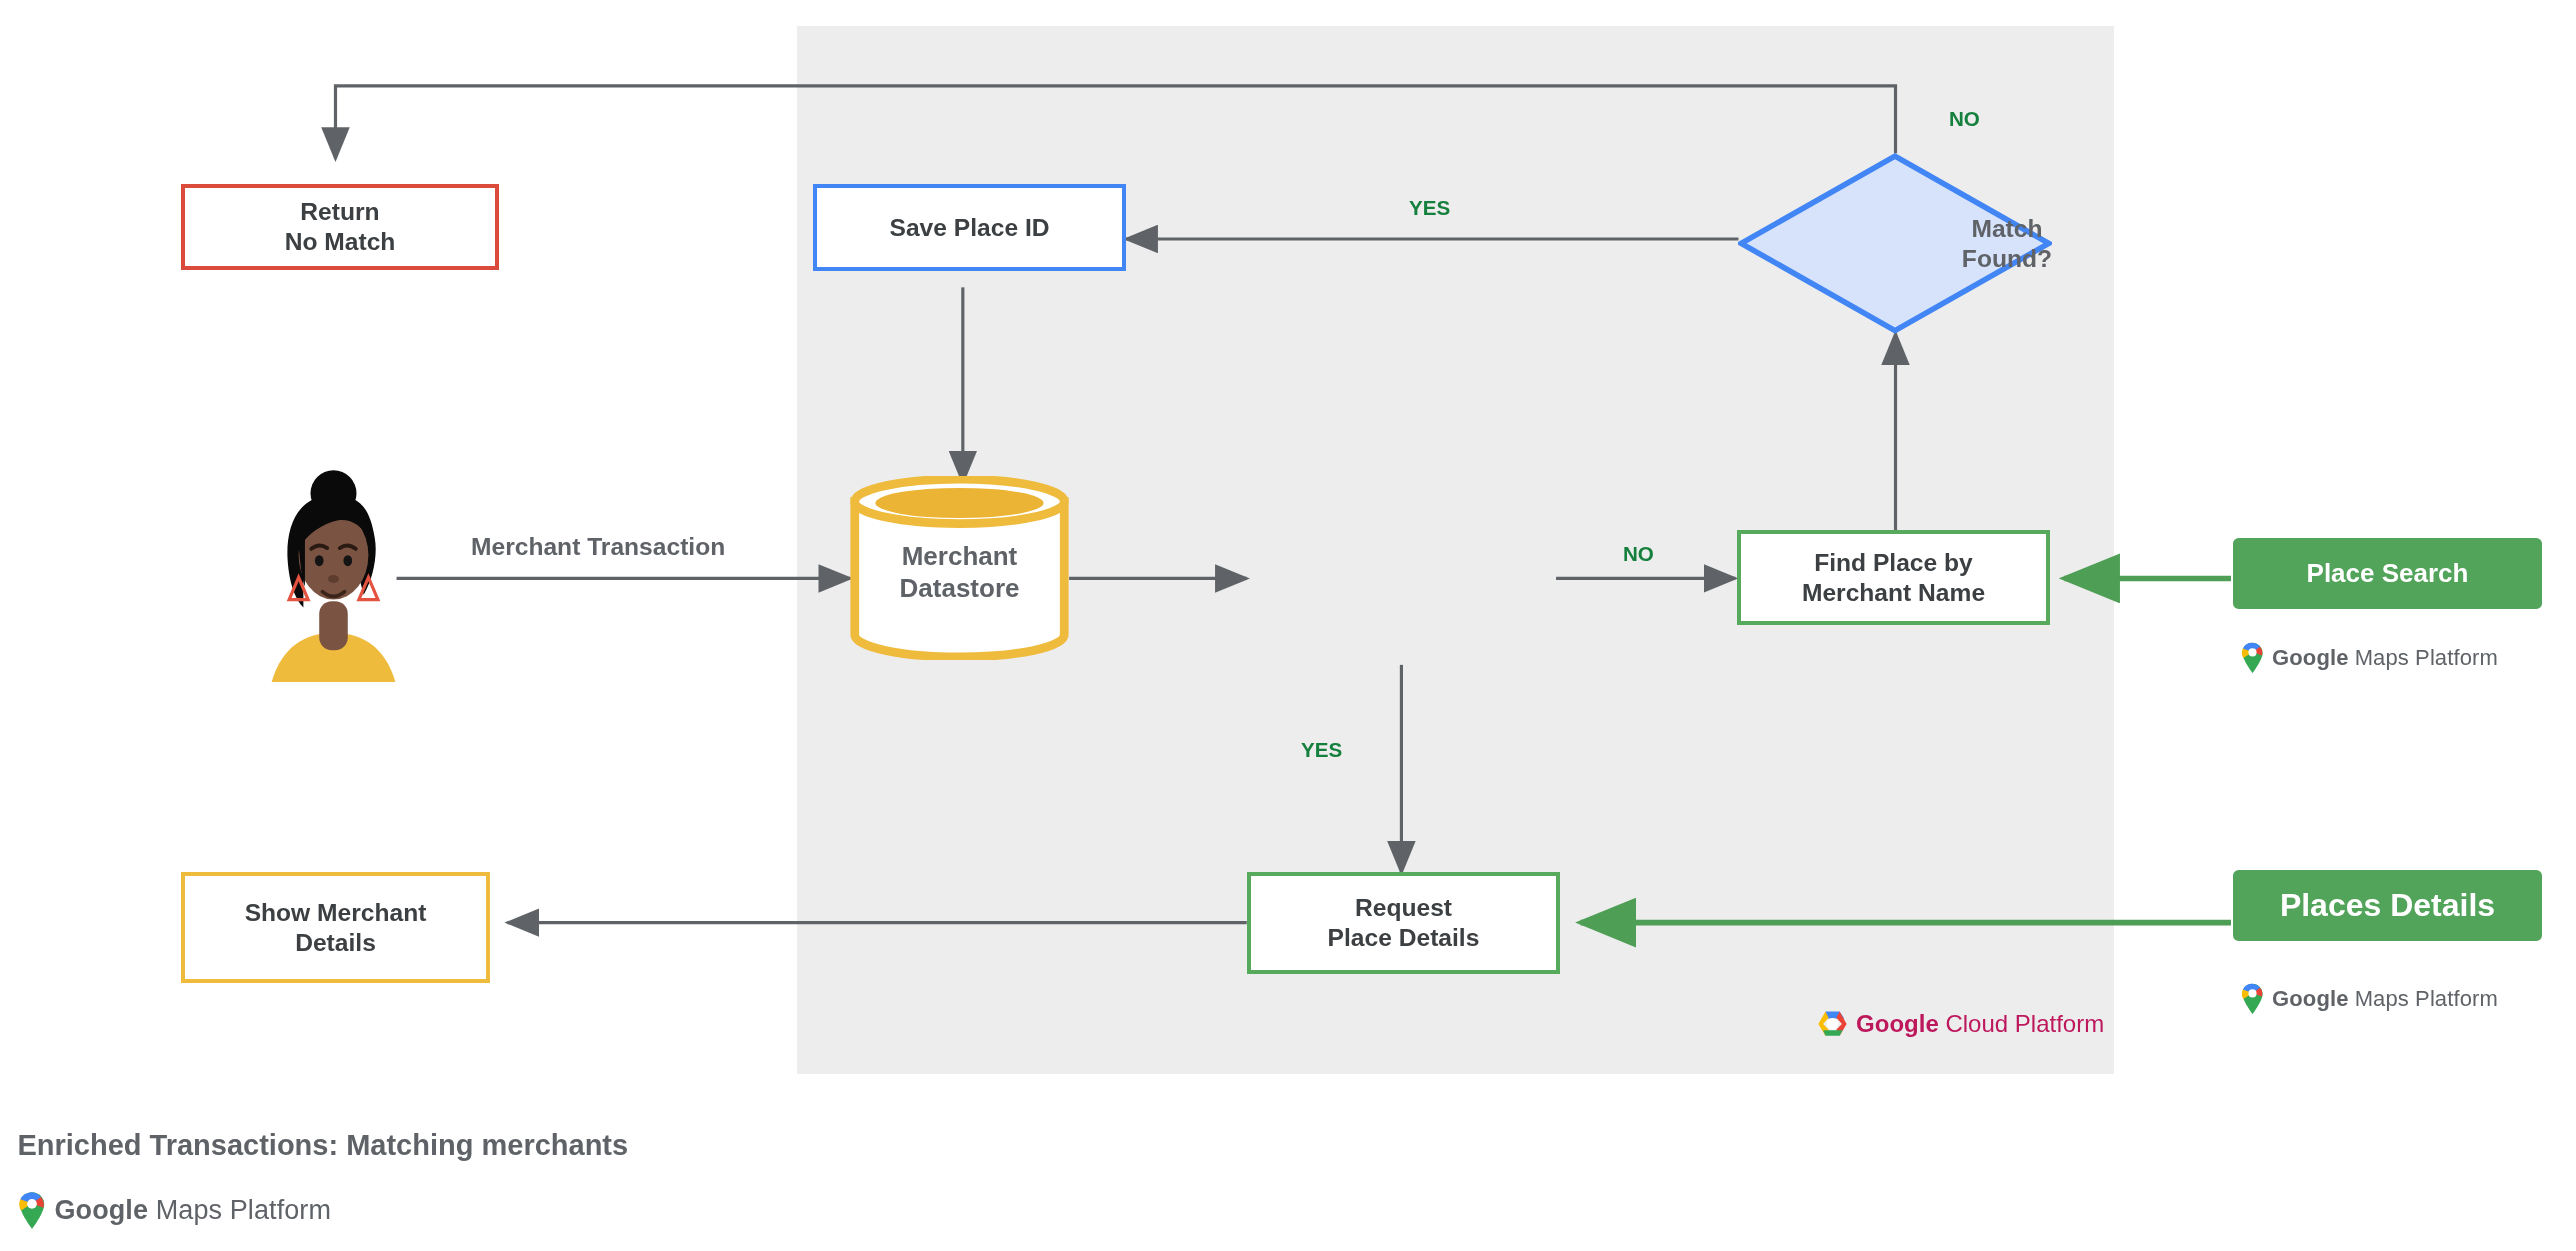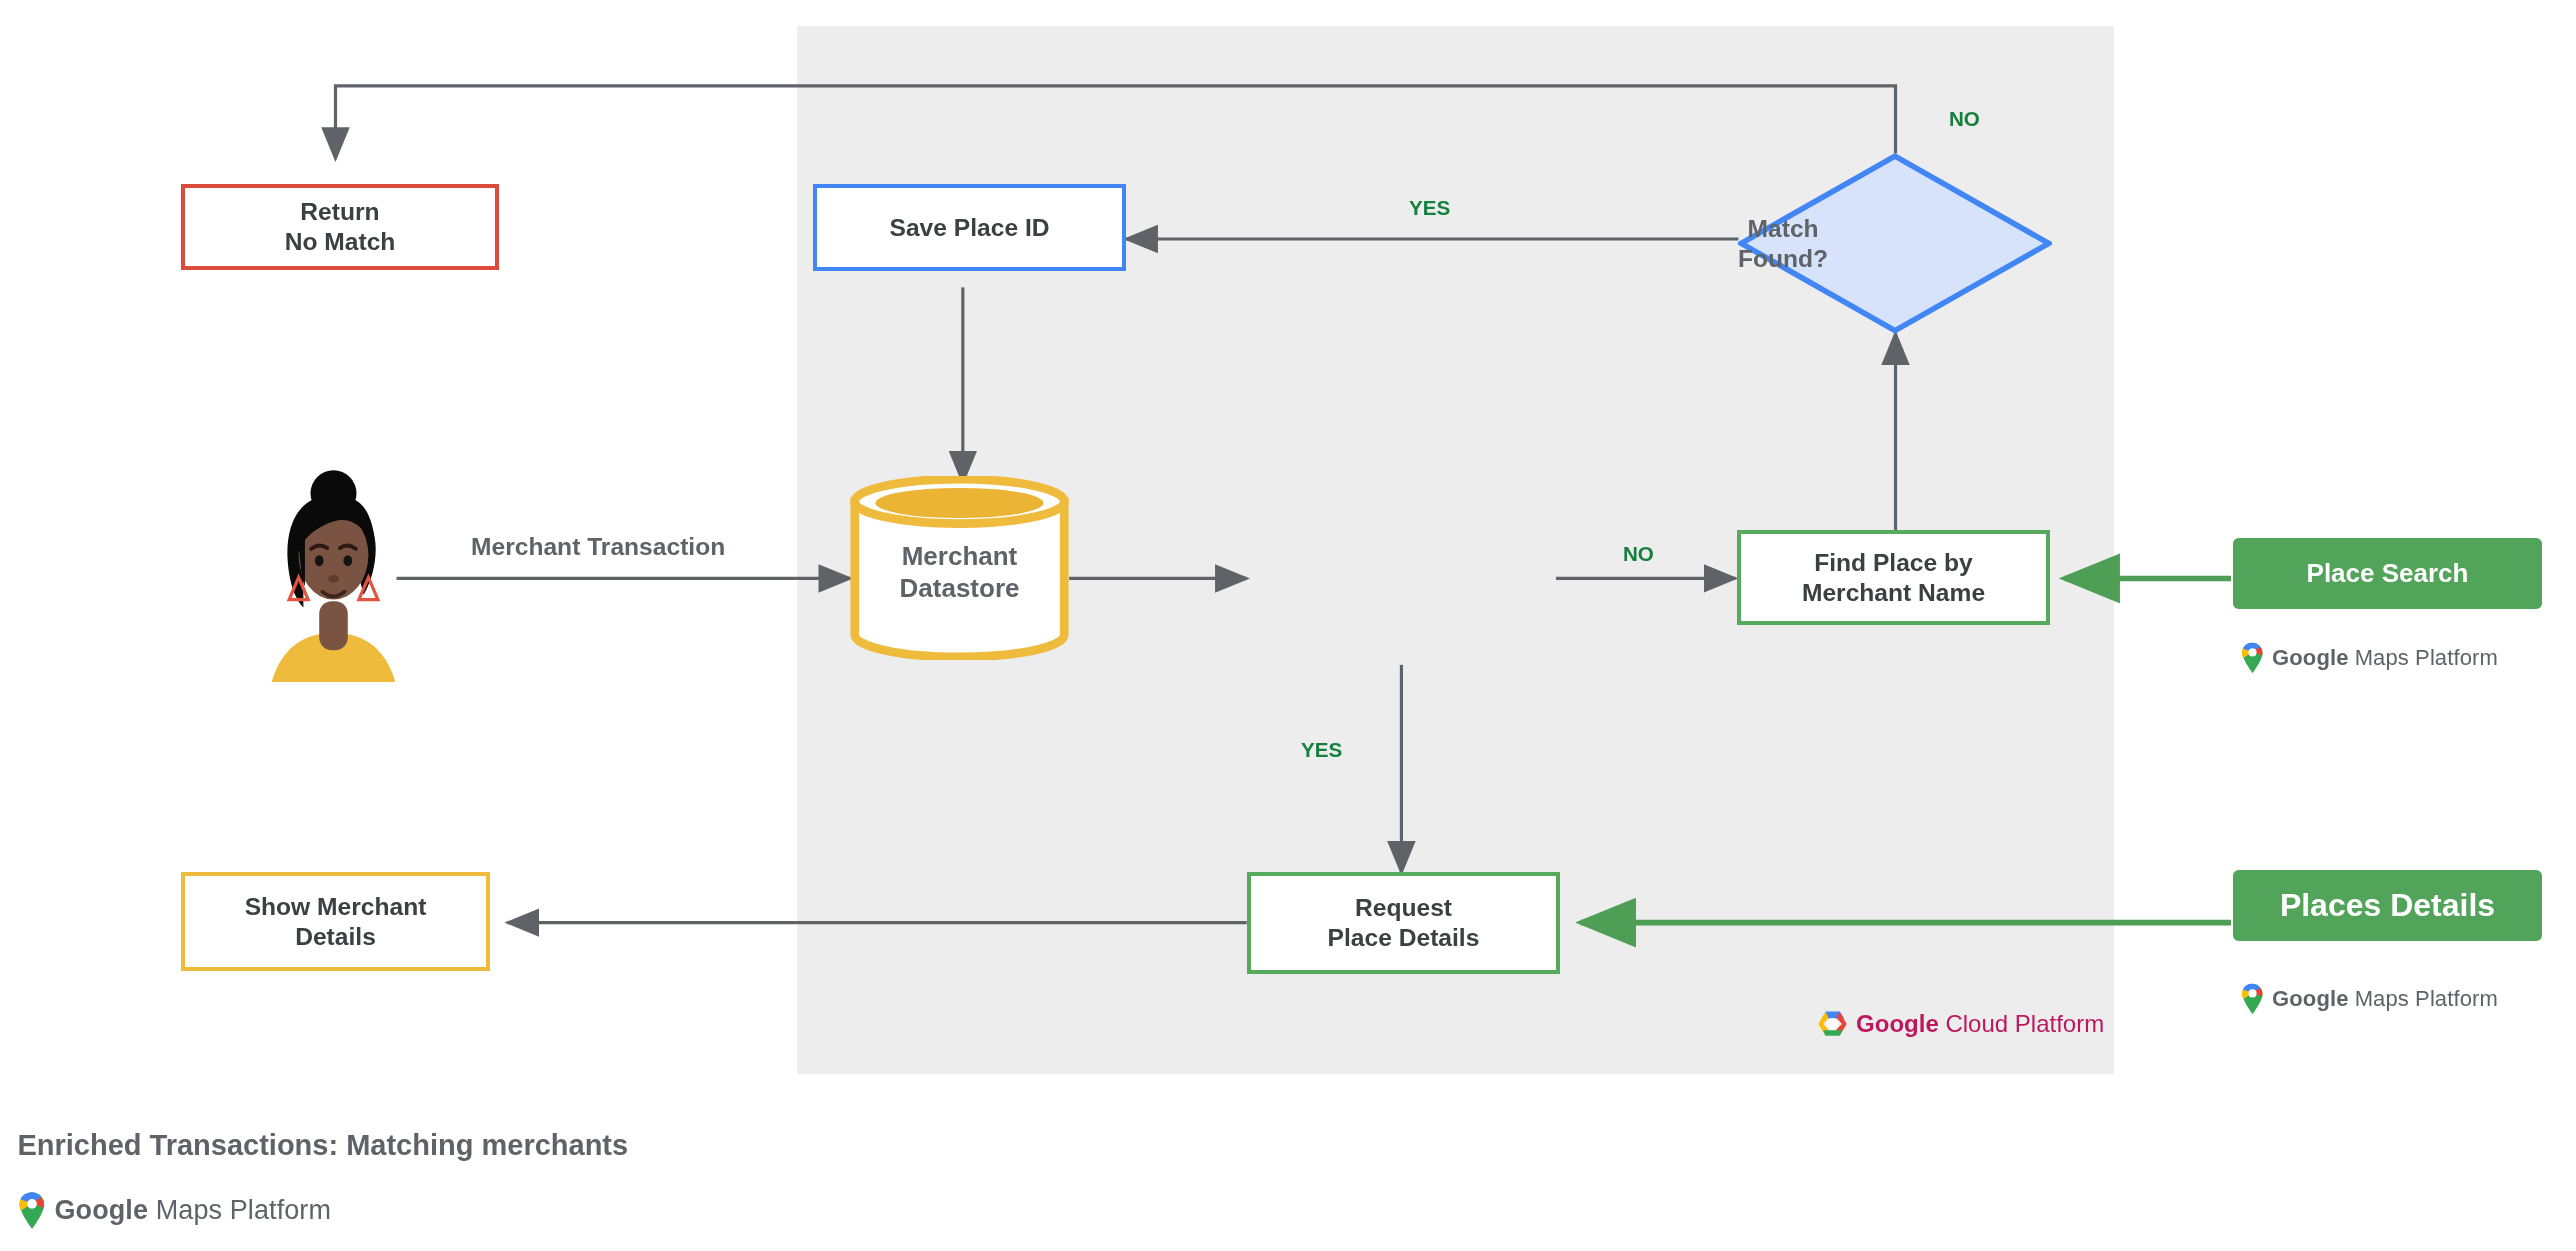--- a/index.html
+++ b/index.html
@@ -47,21 +47,21 @@
     color: #FFFFFF;
     border: none;
     border-radius: 5.6px;
   }
 
   
   .diamond {
     position: absolute;
     display: flex;
     align-items: center;
-    justify-content: flex-start;
+    justify-content: flex-end;
   }
   .diamond svg { position: absolute; inset: 0; }
   .diamond .lbl {
     position: relative;
     text-align: center;
     color: #5F6368;
     font-weight: bold;
     line-height: 1.2;
     z-index: 2;
   }
@@ -208,21 +208,21 @@
     </div>
   </div>
 
   <div class="node box-green" style="left:1247px; top:872px; width:313px; height:102px; font-size:24.6px;">
     <div>
       <span class="lbl">Request</span>
       <span class="lbl">Place Details</span>
     </div>
   </div>
 
-  <div class="node box-amber" style="left:181px; top:872px; width:309px; height:99px; font-size:24.6px;">
+  <div class="node box-amber" style="left:181px; top:872px; width:309px; height:111px; font-size:24.6px;">
     <div>
       <span class="lbl">Show Merchant</span>
       <span class="lbl">Details</span>
     </div>
   </div>
 
   <div class="node fill-green" style="left:2233px; top:538px; width:309px; height:71px; font-size:26px;">
     <span class="lbl">Place Search</span>
   </div>
   <div class="logo-row" style="left:2240px; top:641px;">

